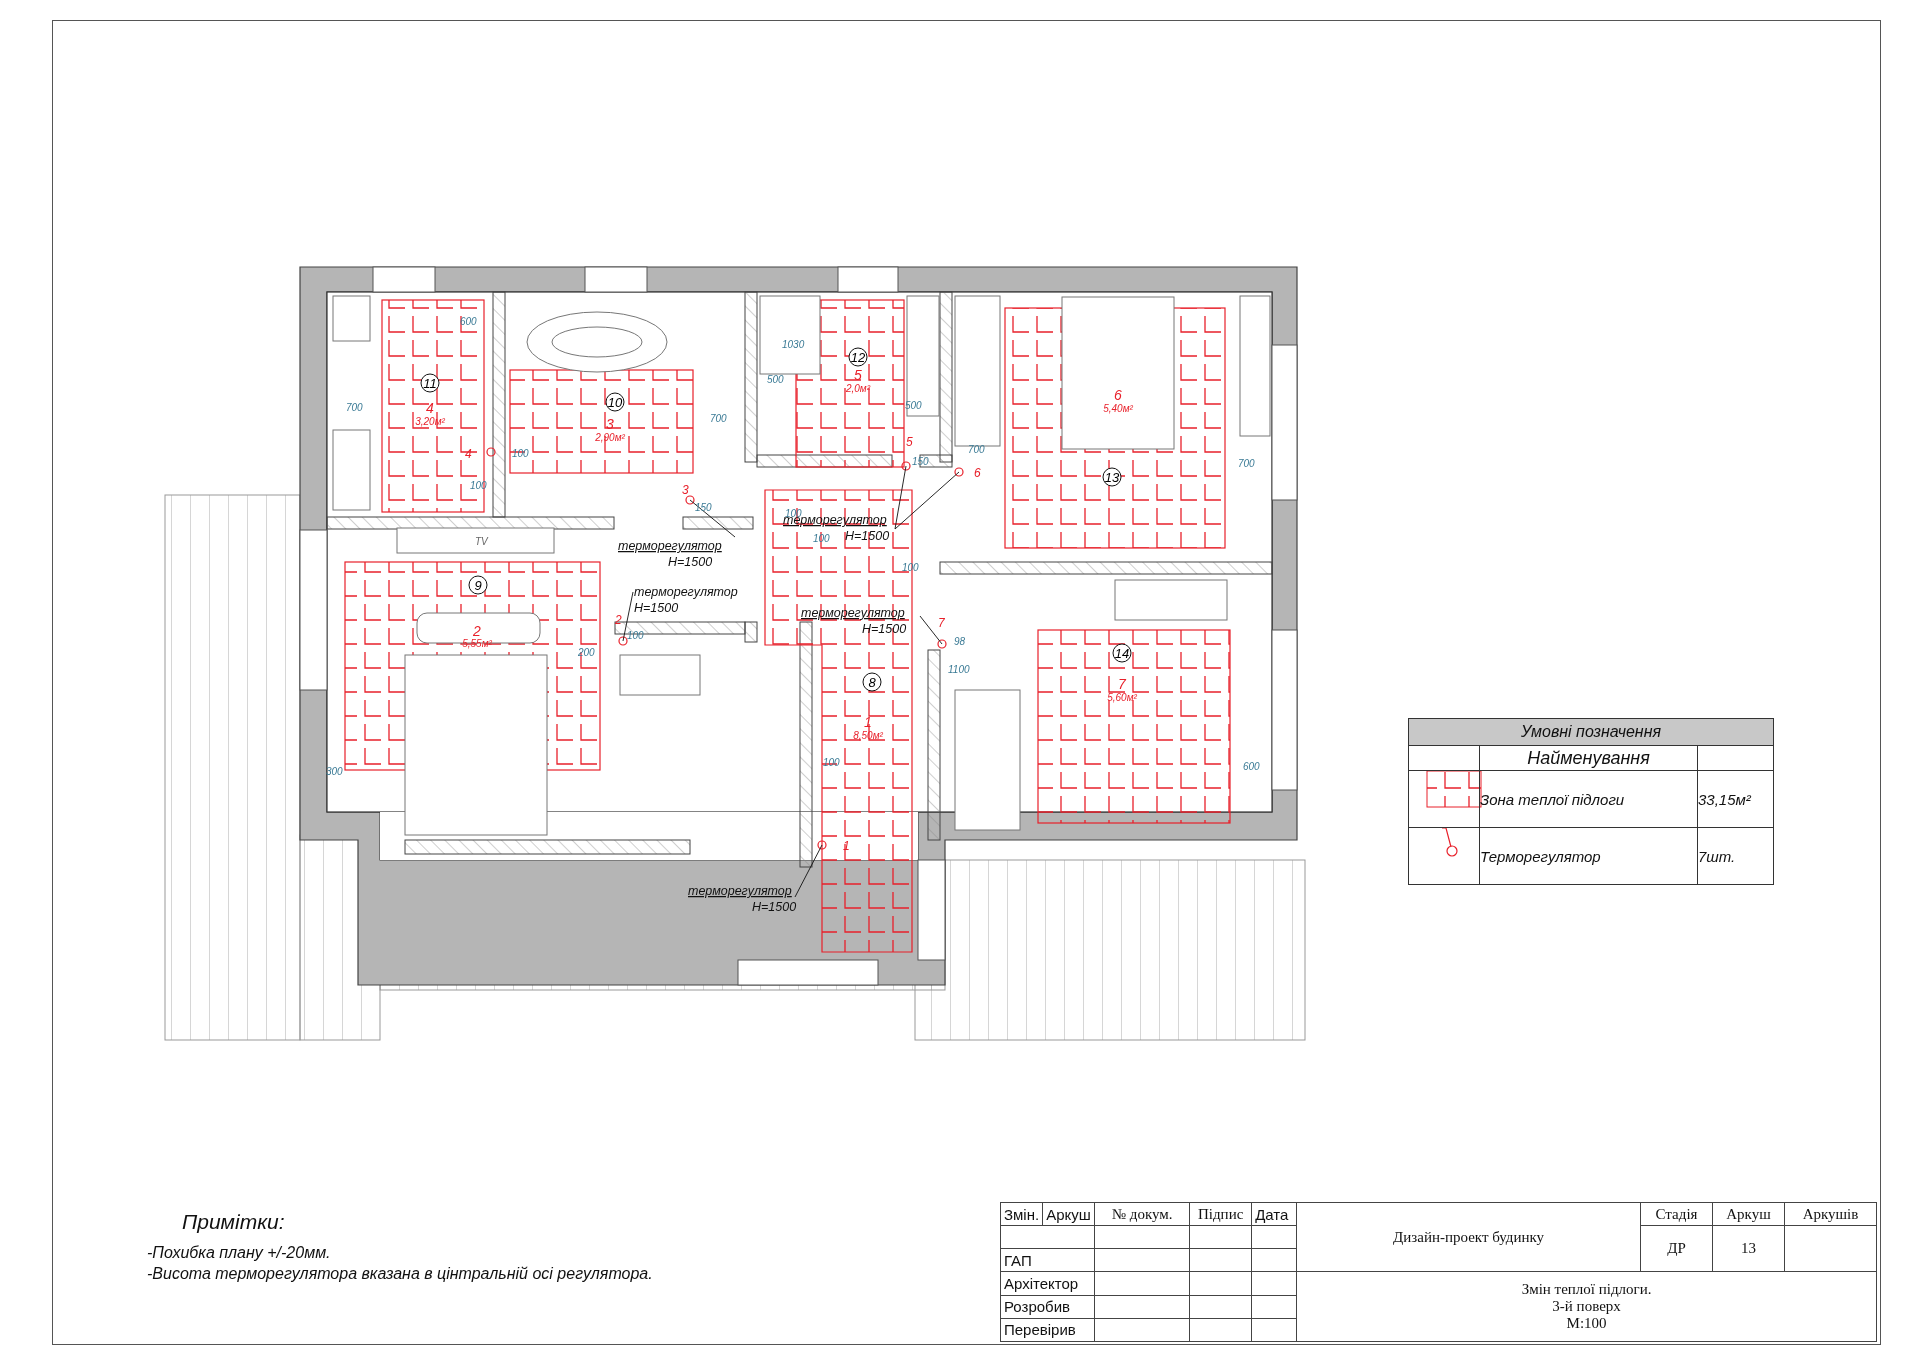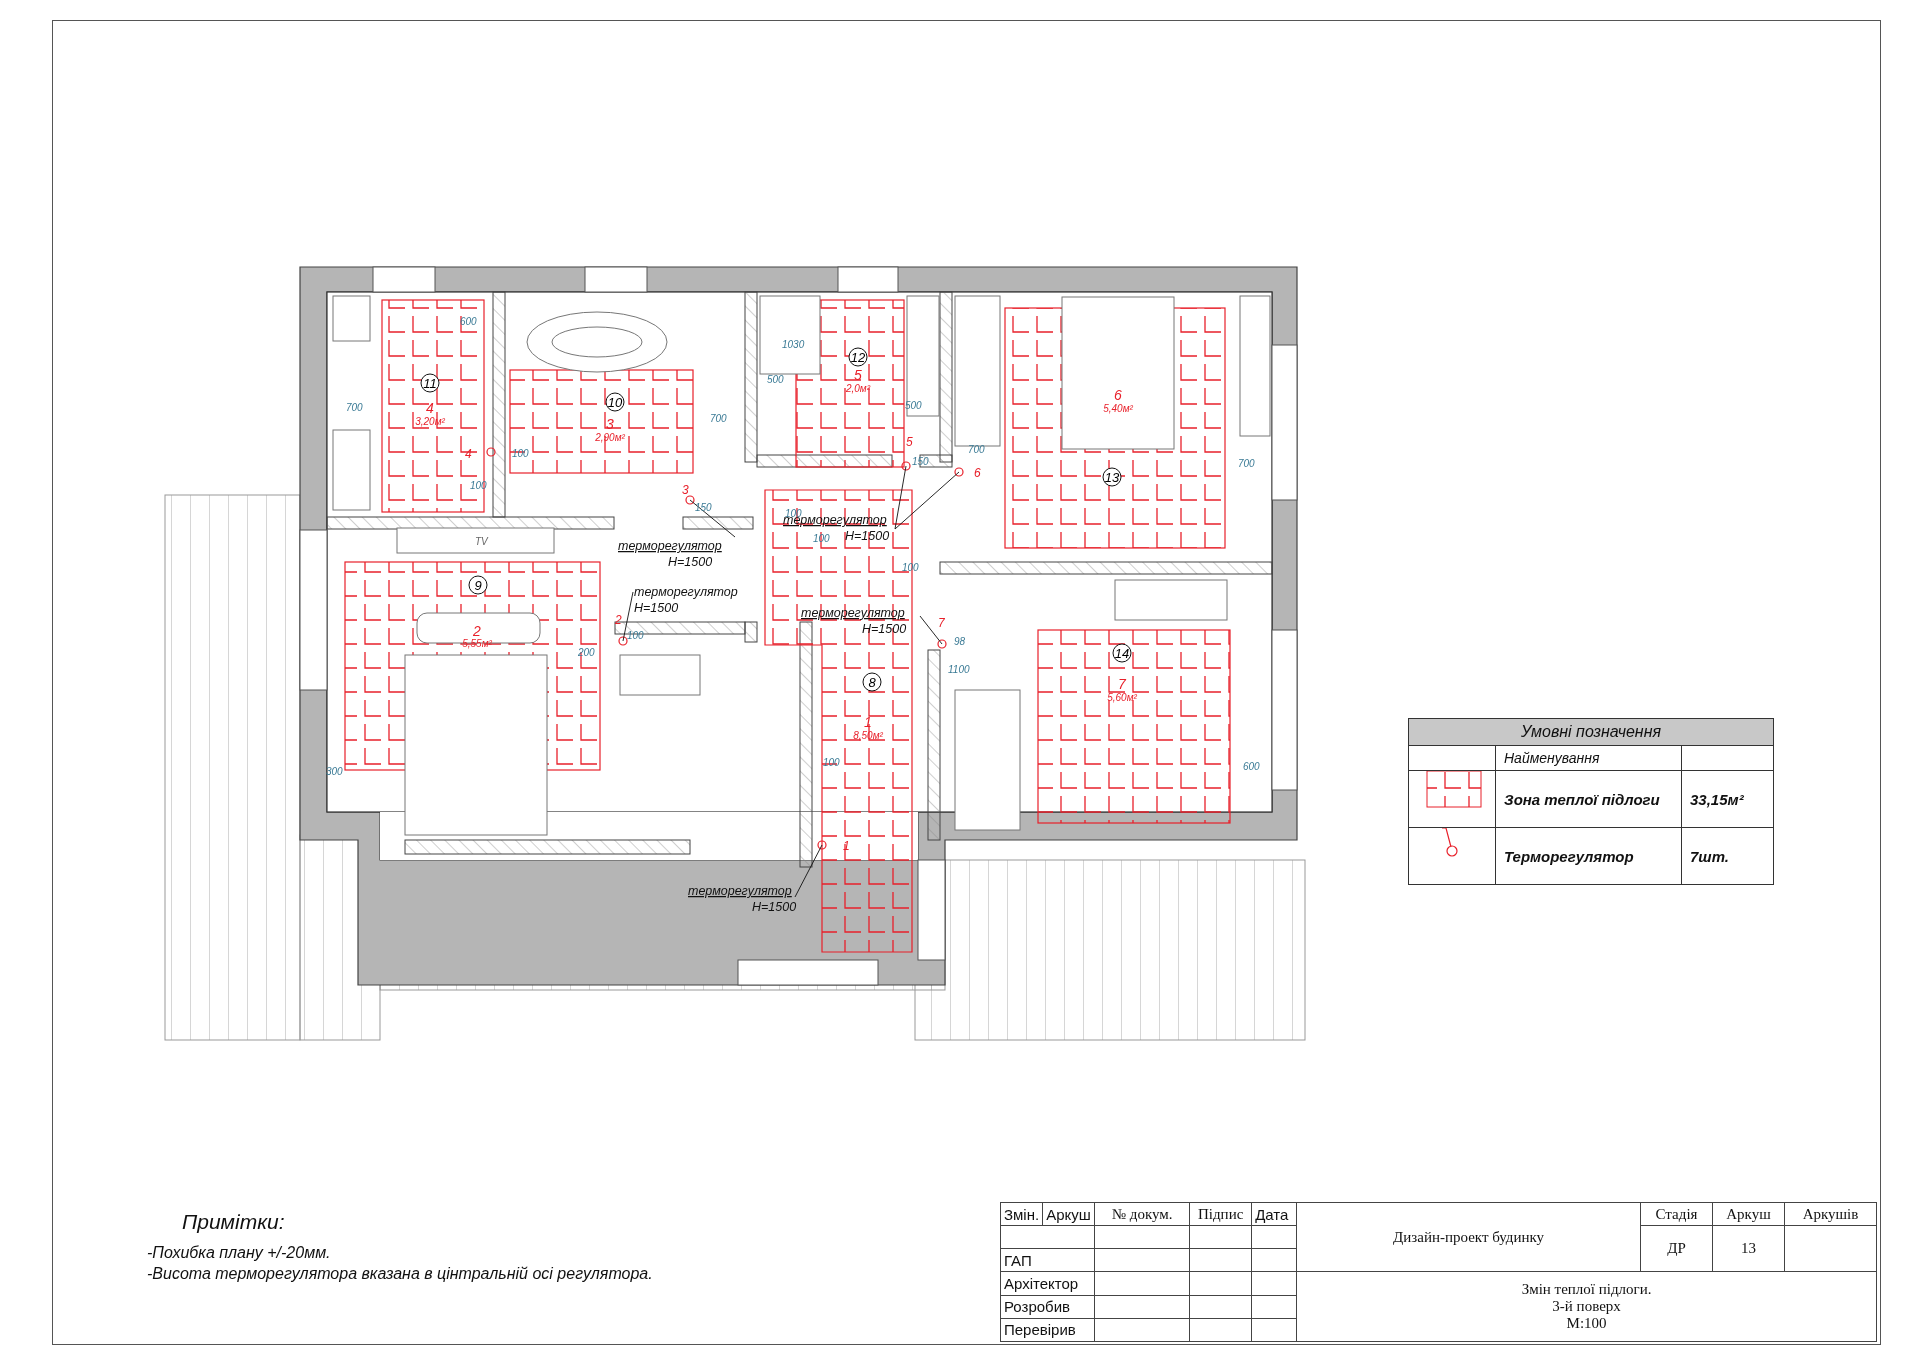--- a/index.html
+++ b/index.html
@@ -1,23 +1,23 @@
 <!DOCTYPE html>
 <html><head>
 <meta charset="utf-8">
 <style>
   html,body{margin:0;padding:0;background:#fff;}
   body{width:1920px;height:1358px;position:relative;overflow:hidden;font-family:"Liberation Sans",sans-serif;}
   .sheet-frame{position:absolute;left:52px;top:20px;width:1829px;height:1325px;border:1.5px solid #555;box-sizing:border-box;}
   svg.plan{position:absolute;left:0;top:0;}
   .legend{position:absolute;left:1408px;top:718px;width:366px;border-collapse:collapse;font-style:italic;font-size:15px;color:#111;}
-  .legend td{border:1.5px solid #333;padding:0 8px;}
+  .legend td{border:1.5px solid #333;padding:0 0;}
   .legend .hdr{background:#c8c8c8;text-align:center;height:26px;font-size:16px;}
-  .legend .sub td{height:24px;font-size:14px;}
-  .legend .row td{height:56px;font-weight:bold;}
+  .legend .sub td{height:24px;font-size:18px;text-align:center;}
+  .legend .row td{height:56px;}
   .notes{position:absolute;left:140px;top:1210px;font-style:italic;color:#111;margin-left:7px;}
   .notes .title{font-size:21px;margin-left:35px;margin-bottom:8px;}
   .notes .line{font-size:16px;line-height:21px;}
   .stamp{position:absolute;left:1000px;top:1202px;width:877px;height:140px;border-collapse:collapse;font-size:15px;color:#111;}
   .stamp td{border:1.2px solid #444;padding:0 3px;height:19px;white-space:nowrap;}
   .stamp .c{text-align:center;font-family:Liberation Serif, serif;}
 </style>
 </head>
 <body>
 

